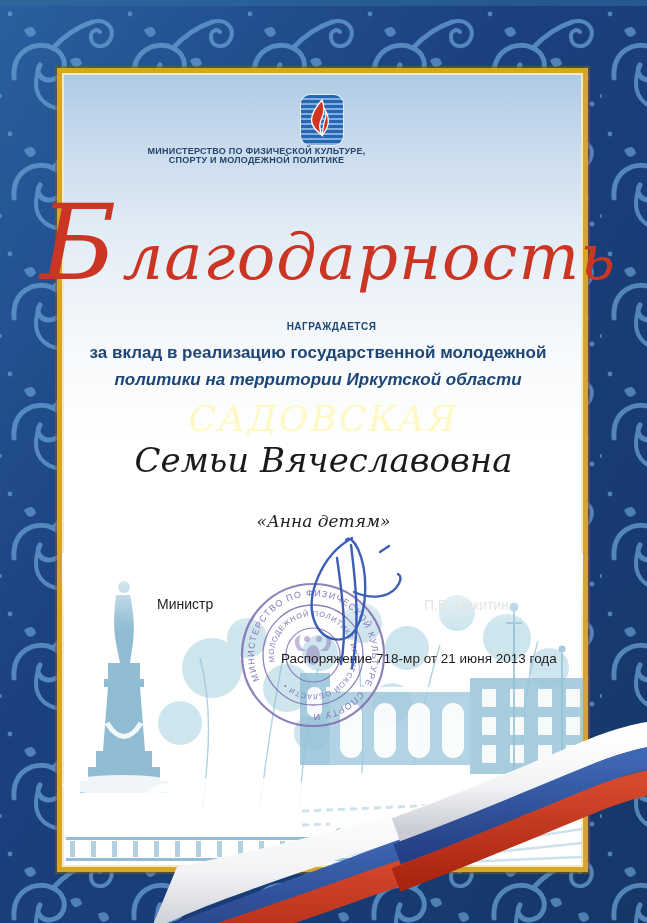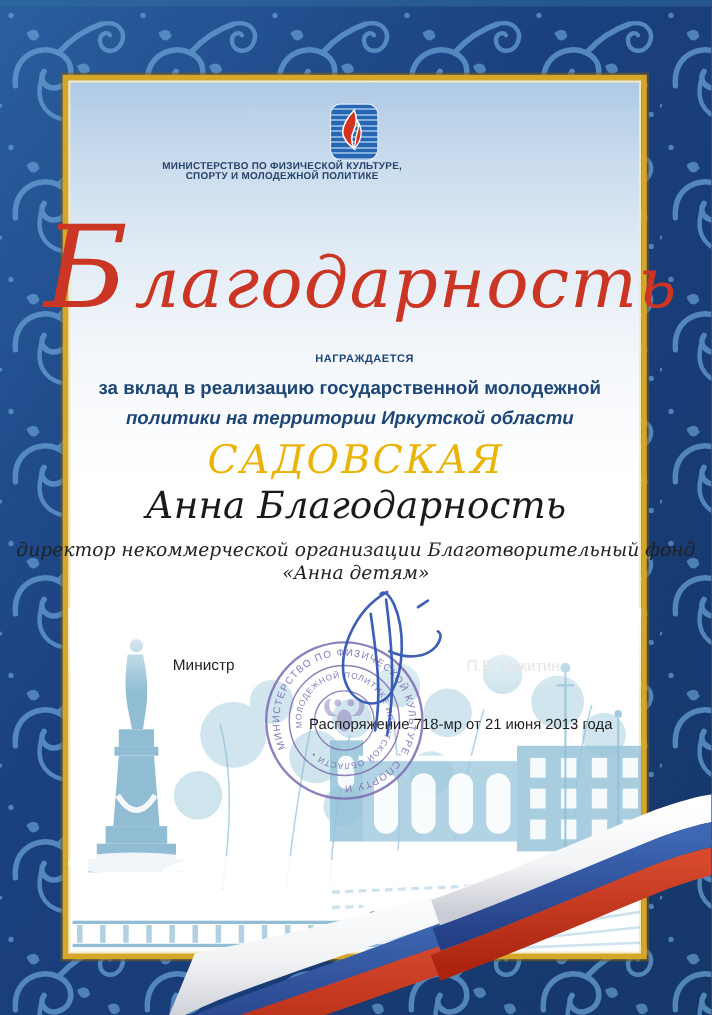--- a/index.html
+++ b/index.html
@@ -36,21 +36,21 @@
     left:40px;top:196px;width:567px;text-align:center;line-height:.92;
     font-family:"DejaVu Serif",serif;font-style:italic;font-size:64px;
     letter-spacing:1px;color:#cb3523;
   }
   .doc-title::first-letter{font-size:104px;letter-spacing:6px;}
   .award{left:0;top:321px;width:623px;text-align:center;
     font-size:10px;font-weight:bold;letter-spacing:.5px;color:#1d4575;margin-left:20px;}
   .reason{left:0;width:636px;text-align:center;font-size:17px;font-weight:bold;color:#1d4575;}
   .r1{top:343px;} .r2{top:370px;font-style:italic;}
   .surname{left:0;top:398px;width:647px;text-align:center;
-    font-family:"DejaVu Serif",serif;font-style:italic;font-size:36px;letter-spacing:2px;color:#eab308;}
+    font-family:"DejaVu Serif",serif;font-style:italic;font-size:36px;letter-spacing:2px;color:#fef9c3;}
   .givenname{left:0;top:440px;width:647px;text-align:center;
     font-family:"DejaVu Serif",serif;font-style:italic;font-size:34px;color:#1a1a1a;}
   .pos{left:0;width:647px;text-align:center;
     font-family:"DejaVu Serif",serif;font-style:italic;font-size:17px;color:#222;}
   .p1{top:490px;} .p2{top:511px;}
   .minister{left:157px;top:596px;font-size:14px;color:#1e1e1e;text-align:right;}
   .signername{left:424px;top:597px;font-size:14px;color:#e5e5e5;}
   .orderline{left:281px;top:651px;font-size:13.5px;color:#1e1e1e;}
 </style>
 </head>
@@ -201,22 +201,21 @@
     <div>СПОРТУ И МОЛОДЕЖНОЙ ПОЛИТИКЕ</div>
   </div>
 
   <div class="abs doc-title txt">Благодарность</div>
 
   <div class="abs award txt">НАГРАЖДАЕТСЯ</div>
   <div class="abs reason r1 txt">за вклад в реализацию государственной молодежной</div>
   <div class="abs reason r2 txt">политики на территории Иркутской области</div>
 
   <div class="abs surname txt">САДОВСКАЯ</div>
-  <div class="abs givenname txt">Анна Благодарность</div>
-  <div class="abs pos p1 txt">директор некоммерческой организации Благотворительный фонд</div>
+  <div class="abs givenname txt">Семьи Вячеславовна</div>
   <div class="abs pos p2 txt">«Анна детям»</div>
 
   <svg class="abs stamp" width="190" height="190" viewBox="0 0 190 190">
     <g stroke="#7d6cb0" fill="none" opacity="0.85">
       <circle cx="90" cy="88" r="71" stroke-width="2.2"></circle>
       <circle cx="90" cy="88" r="50" stroke-width="1.3"></circle>
       <circle cx="90" cy="88" r="27" stroke-width="1.2"></circle>
     </g>
     <defs>
       <path id="tr1" d="M90,29 a59,59 0 1 1 -0.1,0"></path>

